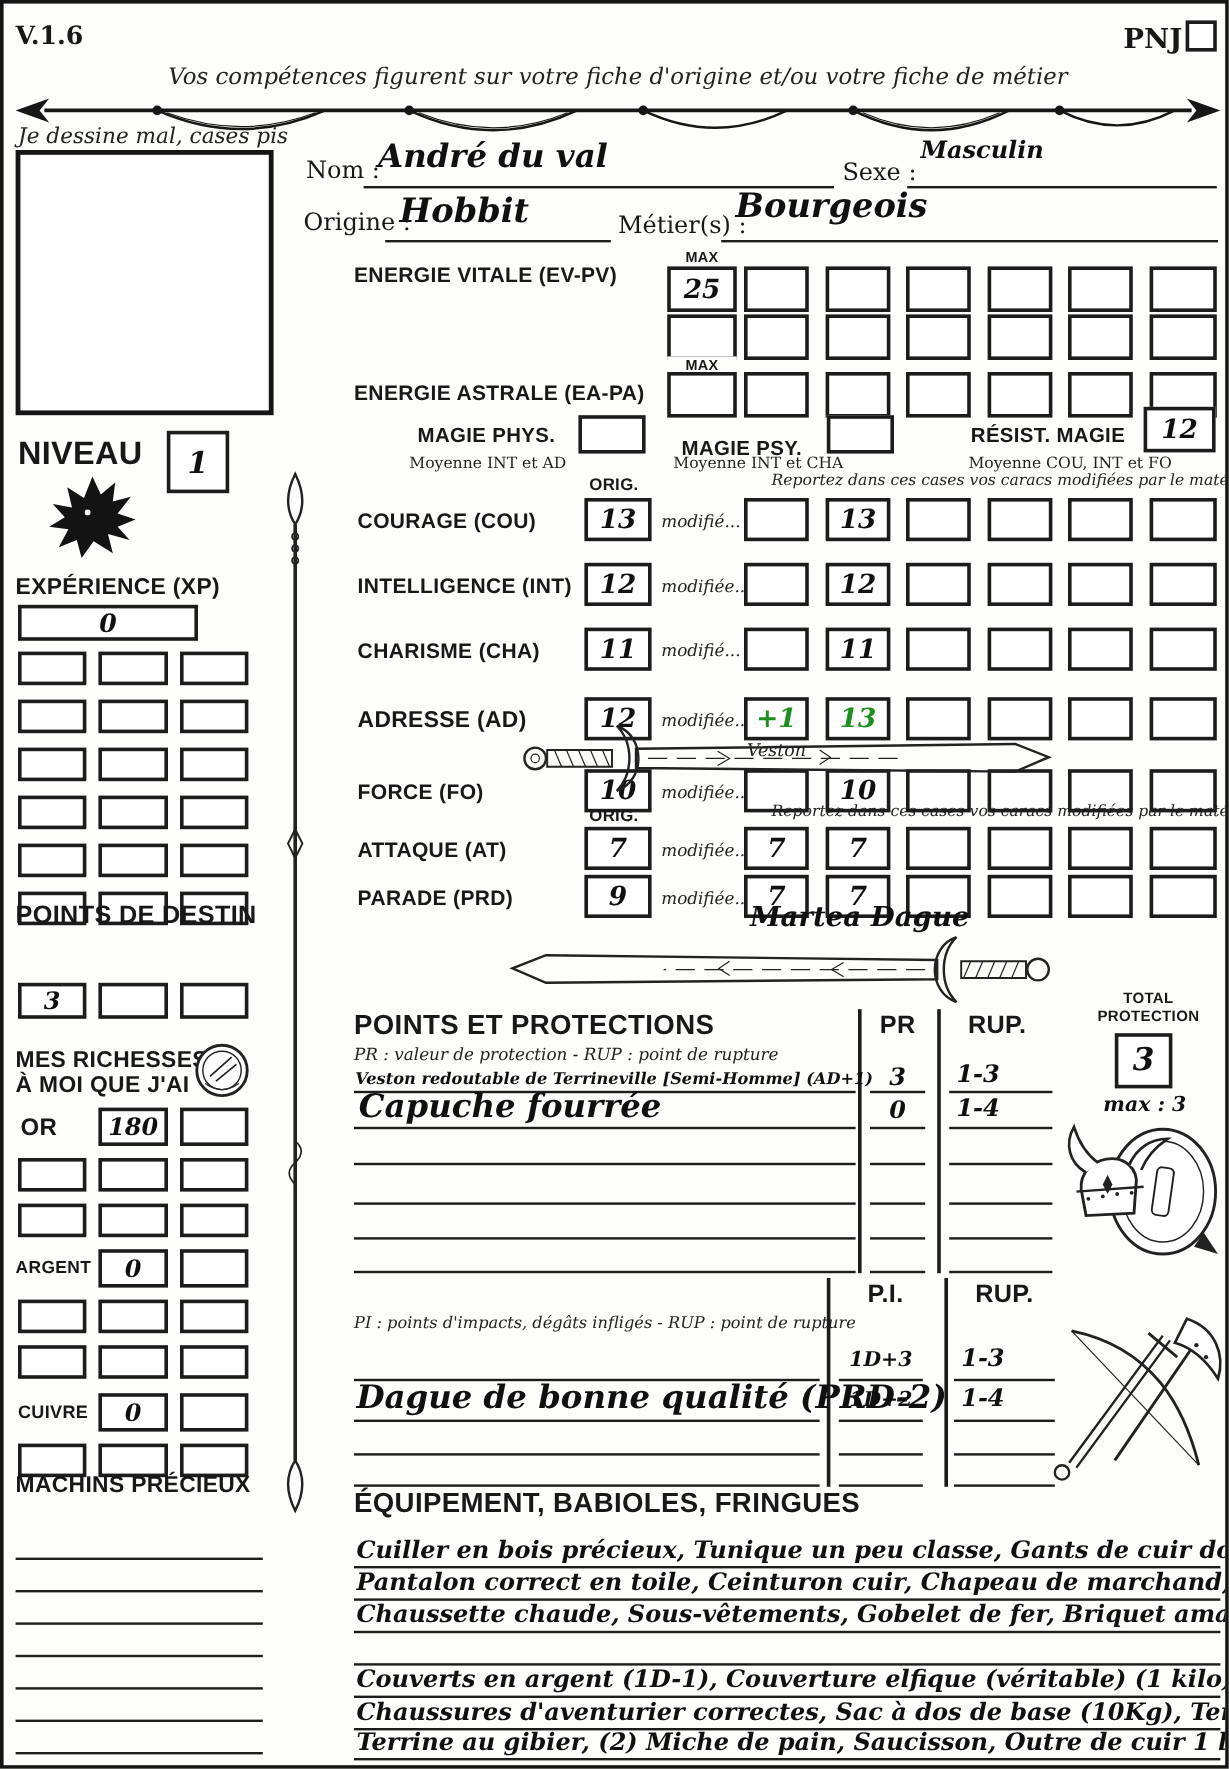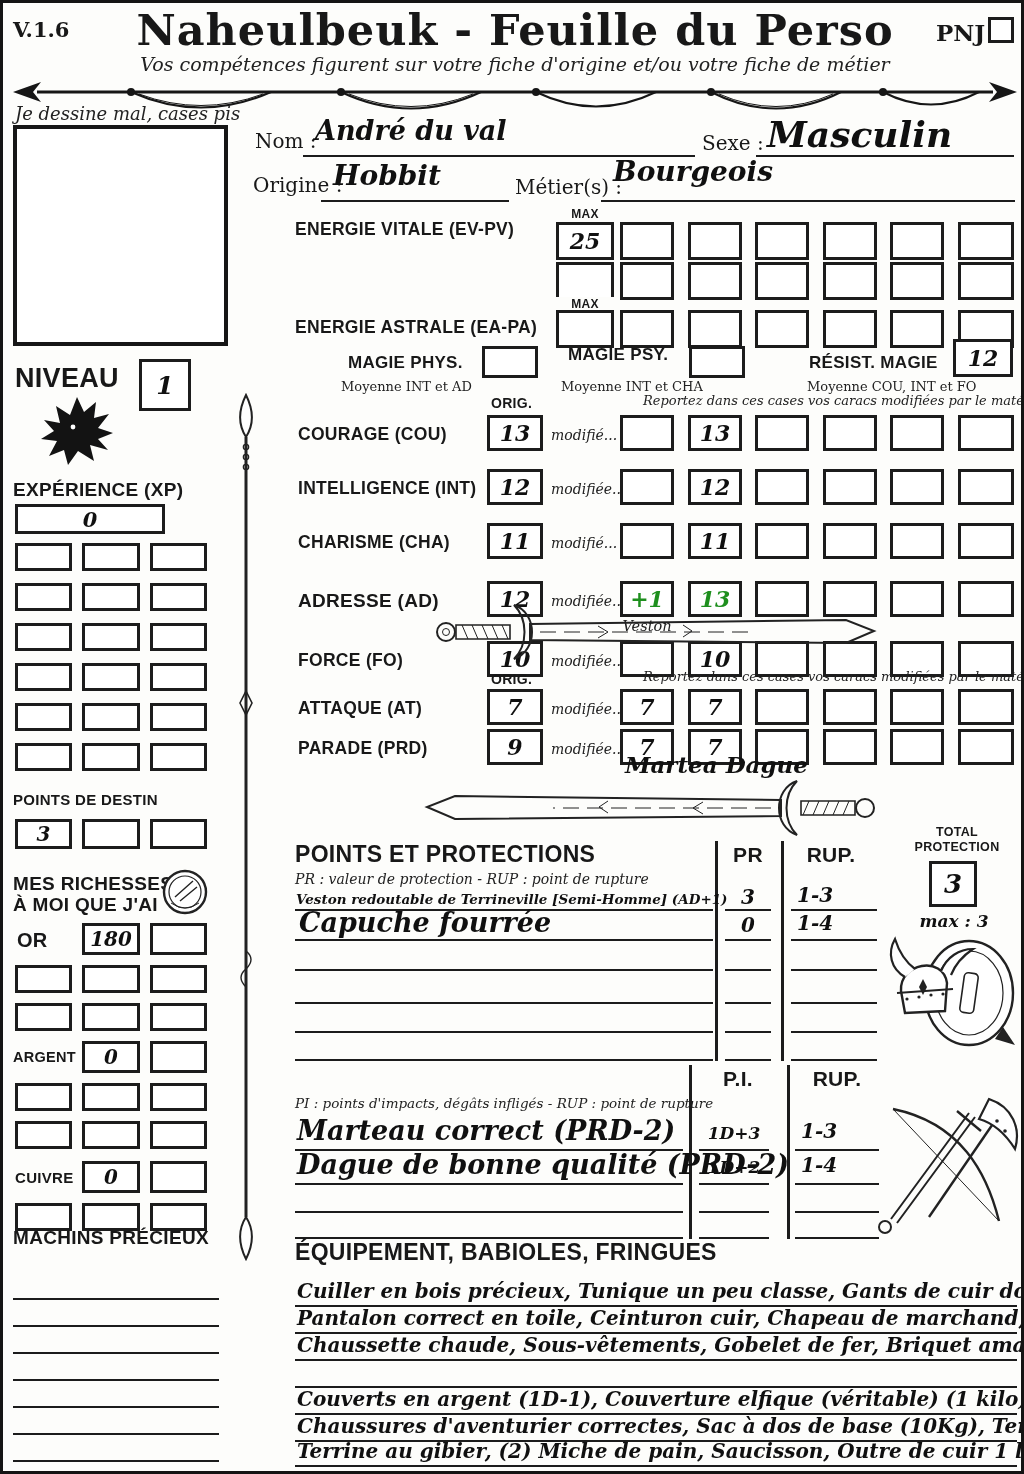--- a/index.html
+++ b/index.html
@@ -22,21 +22,20 @@
   .title{font-family:"DejaVu Serif",serif;font-weight:700;}
   svg{position:absolute;overflow:visible;}
   svg *{vector-effect:non-scaling-stroke;}
 </style>
 </head>
 <body>
 
 <div id="sheet">
 
   <div class="slabel title" style="left:10px;top:14px;font-size:21px">V.1.6</div>
-  <div class="b title c" style="left:90px;top:2px;width:844px;font-size:43px;letter-spacing:1px;white-space:nowrap;text-align:center">Naheulbeuk - Feuille du Perso</div>
   <div class="slabel title" style="left:933px;top:16px;font-size:23px">PNJ</div>
   <div class="box" style="left:985px;top:14px;width:26px;height:26px"></div>
   <div class="cal c" style="left:112px;top:50px;width:800px;font-size:19px;text-align:center">Vos compétences figurent sur votre fiche d'origine et/ou votre fiche de métier</div>
 
   <svg style="left:8px;top:68px" width="1008" height="42" viewBox="0 0 1008 42">
     <path d="M26 21 H982" stroke="#161616" stroke-width="3" fill="none"></path>
     <polygon points="2,21 30,11 22,21 30,31" fill="#161616"></polygon>
     <polygon points="1006,21 978,11 986,21 978,31" fill="#161616"></polygon>
     <path d="M120 21 Q190 52 260 21" stroke="#161616" stroke-width="2" fill="none"></path>
     <path d="M128 23 Q190 46 252 23" stroke="#161616" stroke-width="1" fill="none"></path>
@@ -53,21 +52,21 @@
     <circle cx="872" cy="21" r="4" fill="#161616"></circle>
   </svg>
 
   <div class="cal" style="left:12px;top:100px;font-size:18px">Je dessine mal, cases pis</div>
   <div style="position:absolute;left:10px;top:122px;width:207px;height:213px;border:4px solid #161616;background:#fff"></div>
 
   <div class="slabel" style="left:252px;top:126px;font-size:20px">Nom :</div>
   <div class="hand" style="left:312px;top:112px;font-size:27px">André du val</div>
   <div class="line" style="left:300px;top:152px;width:392px"></div>
   <div class="slabel" style="left:699px;top:128px;font-size:20px">Sexe :</div>
-  <div class="hand" style="left:764px;top:110px;font-size:36px">Masculin</div>
+  <div class="hand" style="left:764px;top:110px;font-size:20px">Masculin</div>
   <div class="line" style="left:753px;top:152px;width:258px"></div>
 
   <div class="slabel" style="left:250px;top:170px;font-size:20px">Origine :</div>
   <div class="hand" style="left:330px;top:156px;font-size:28px">Hobbit</div>
   <div class="line" style="left:318px;top:197px;width:188px"></div>
   <div class="slabel" style="left:512px;top:172px;font-size:20px">Métier(s) :</div>
   <div class="hand" style="left:610px;top:152px;font-size:28px">Bourgeois</div>
   <div class="line" style="left:598px;top:197px;width:414px"></div>
 
   <div class="b" style="left:292px;top:216px;font-size:17.5px">ENERGIE VITALE (EV-PV)</div>
@@ -138,21 +137,21 @@
     </div>
   <div class="box" style="left:955px;top:307px;width:56px;height:38px">
       <span></span>
     </div>
 
   <div class="b" style="left:345px;top:350px;font-size:17px">MAGIE PHYS.</div>
   <div class="box" style="left:479px;top:343px;width:56px;height:32px">
       <span></span>
     </div>
   <div class="cal" style="left:338px;top:376px;font-size:13px;font-style:normal;font-family:'DejaVu Serif',serif">Moyenne INT et AD</div>
-  <div class="b" style="left:565px;top:342px;font-size:17px">MAGIE PSY.</div>
+  <div class="b" style="left:565px;top:361px;font-size:17px">MAGIE PSY.</div>
   <div class="box" style="left:686px;top:343px;width:56px;height:32px">
       <span></span>
     </div>
   <div class="cal" style="left:558px;top:376px;font-size:13px;font-style:normal">Moyenne INT et CHA</div>
   <div class="b" style="left:806px;top:350px;font-size:17px">RÉSIST. MAGIE</div>
   <div class="box" style="left:950px;top:336px;width:60px;height:38px">
       <span>12</span>
     </div>
   <div class="cal" style="left:804px;top:376px;font-size:13px;font-style:normal">Moyenne COU, INT et FO</div>
 
@@ -411,21 +410,20 @@
       <circle cx="58" cy="67" r="1.6" fill="#222"></circle>
     <path d="M38 52 l4 8 l-4 8 l-4 -8 Z" fill="#222"></path>
   </svg>
 
   <div class="cal" style="left:292px;top:1092px;font-size:13.5px">PI : points d'impacts, dégâts infligés - RUP : point de rupture</div>
   <div class="vline" style="left:686px;top:1062px;height:174px"></div>
   <div class="vline" style="left:784px;top:1062px;height:174px"></div>
   <div class="b ctr" style="left:686px;top:1064px;width:98px;font-size:21px">P.I.</div>
   <div class="b ctr" style="left:786px;top:1064px;width:96px;font-size:21px">RUP.</div>
 
-  <div class="hand" style="left:294px;top:1112px;font-size:27px">Marteau correct (PRD-2)</div>
   <div class="hand ctr" style="left:690px;top:1120px;width:82px;font-size:17px">1D+3</div>
   <div class="hand" style="left:798px;top:1116px;font-size:20px">1-3</div>
   <div class="line" style="left:292px;top:1146px;width:388px"></div>
   <div class="line" style="left:696px;top:1146px;width:70px"></div>
   <div class="line" style="left:792px;top:1146px;width:84px"></div>
 
   <div class="hand" style="left:294px;top:1146px;font-size:27px">Dague de bonne qualité (PRD-2)</div>
   <div class="hand ctr" style="left:690px;top:1154px;width:82px;font-size:17px">1D+2</div>
   <div class="hand" style="left:798px;top:1150px;font-size:20px">1-4</div>
   <div class="line" style="left:292px;top:1180px;width:388px"></div>
@@ -493,21 +491,21 @@
   <div class="box" style="left:12px;top:660px;width:57px;height:28px"></div>
   <div class="box" style="left:79px;top:660px;width:58px;height:28px"></div>
   <div class="box" style="left:147px;top:660px;width:57px;height:28px"></div>
   <div class="box" style="left:12px;top:700px;width:57px;height:28px"></div>
   <div class="box" style="left:79px;top:700px;width:58px;height:28px"></div>
   <div class="box" style="left:147px;top:700px;width:57px;height:28px"></div>
   <div class="box" style="left:12px;top:740px;width:57px;height:28px"></div>
   <div class="box" style="left:79px;top:740px;width:58px;height:28px"></div>
   <div class="box" style="left:147px;top:740px;width:57px;height:28px"></div>
 
-  <div class="b" style="left:10px;top:788px;font-size:15px">POINTS DE DESTIN</div>
+  <div class="b" style="left:10px;top:748px;font-size:21px">POINTS DE DESTIN</div>
   <div class="box" style="left:12px;top:816px;width:57px;height:30px;font-size:20px">
       <span>3</span>
     </div>
   <div class="box" style="left:79px;top:816px;width:58px;height:30px;font-size:20px">
       <span></span>
     </div>
   <div class="box" style="left:147px;top:816px;width:57px;height:30px;font-size:20px">
       <span></span>
     </div>
 

